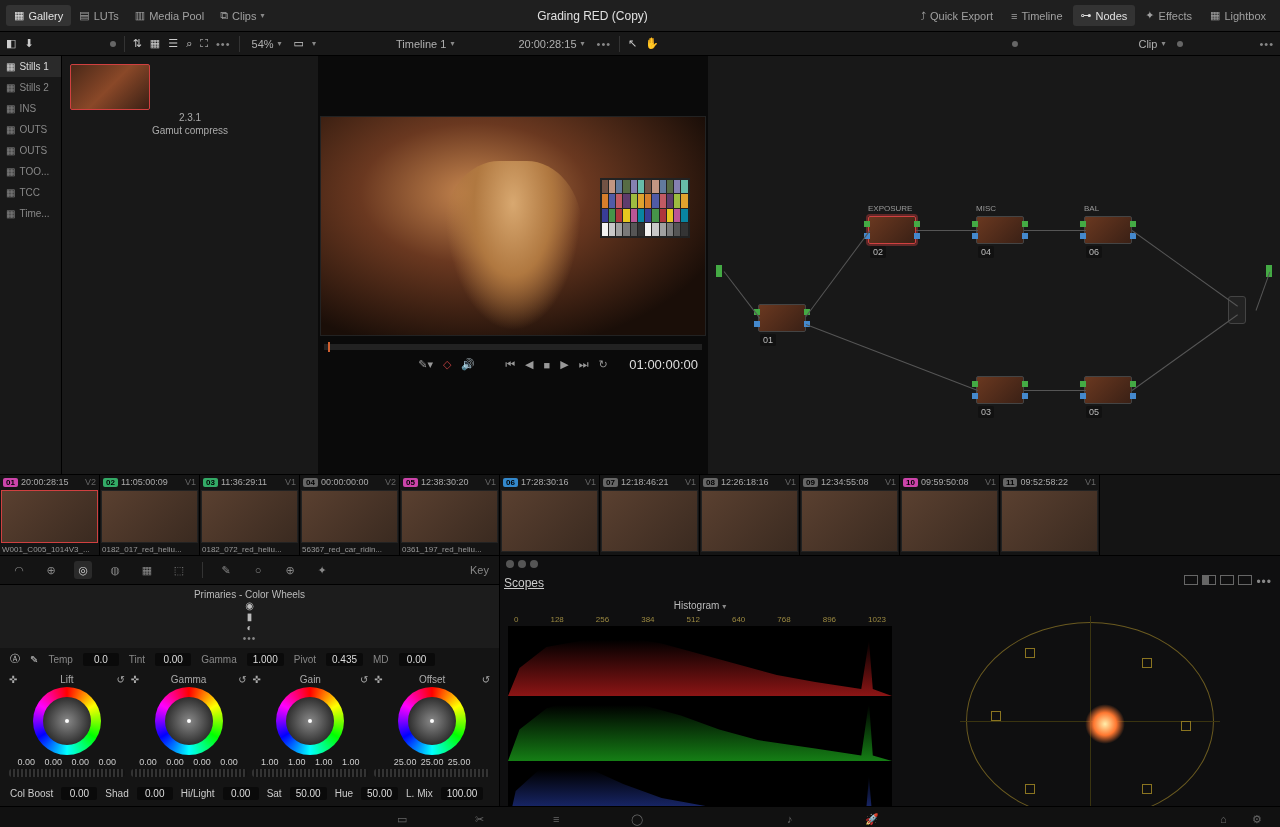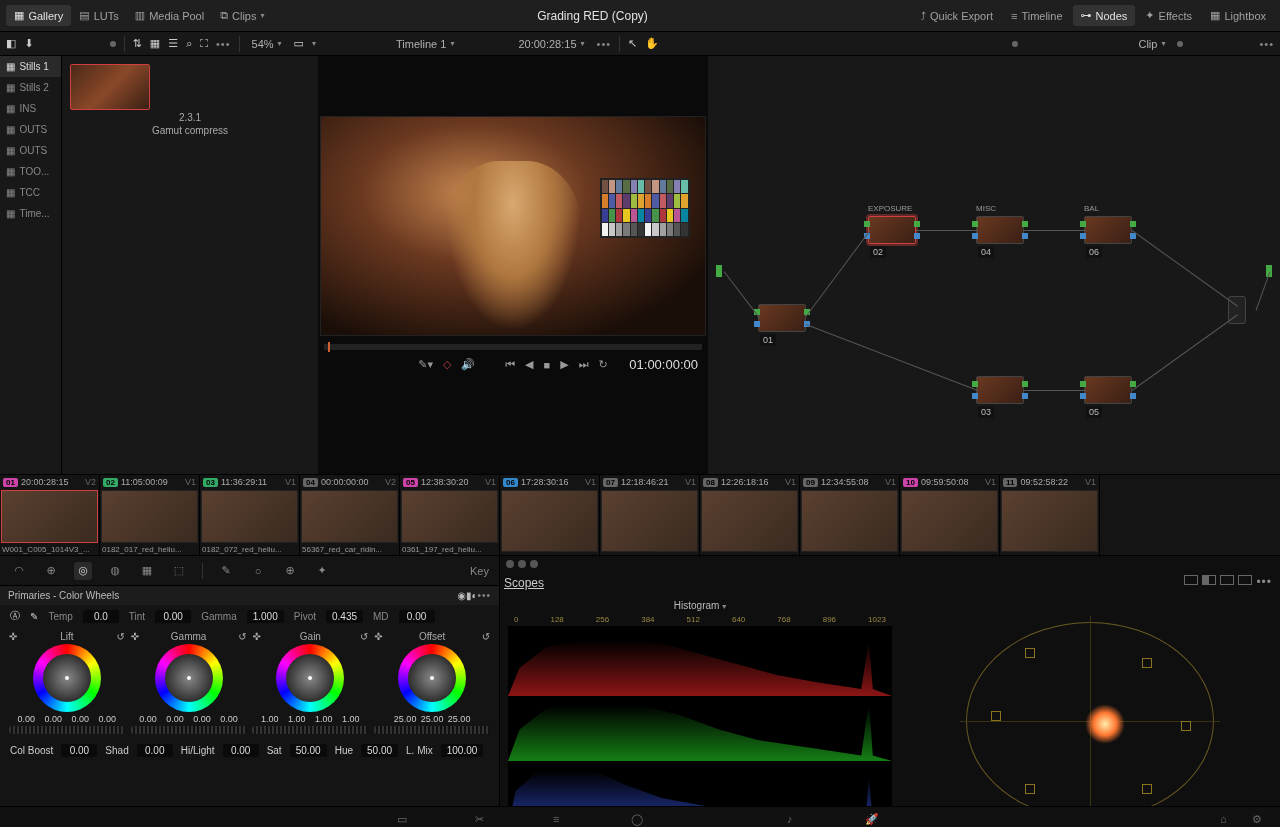--- a/index.html
+++ b/index.html
@@ -1,17 +1,17 @@
 <!DOCTYPE html>
 <html><head>
 <meta charset="utf-8">
 <style>
 * { margin: 0; padding: 0; box-sizing: border-box; font-family: -apple-system, BlinkMacSystemFont, "Segoe UI", Arial, sans-serif; }
 body { background: #0a0a0a; color: #ccc; font-size: 11px; overflow: hidden; width: 1280px; height: 827px; }
-.row { display: flex; align-items: center; }
+.row { display: flex; align-items: center; flex-direction: column; }
 .icon { display: inline-flex; align-items: center; justify-content: center; }
 
 
 .top-toolbar { height: 32px; background: #1f1f1f; display: flex; align-items: center; padding: 0 6px; border-bottom: 1px solid #000; }
 .tb-btn { display: flex; align-items: center; gap: 4px; padding: 4px 8px; color: #a0a0a0; cursor: pointer; border-radius: 3px; }
 .tb-btn.active { background: #333; color: #e0e0e0; }
 .project-title { flex: 1; text-align: center; color: #e0e0e0; font-size: 12px; }
 .tb-right { display: flex; gap: 2px; }
 
 

